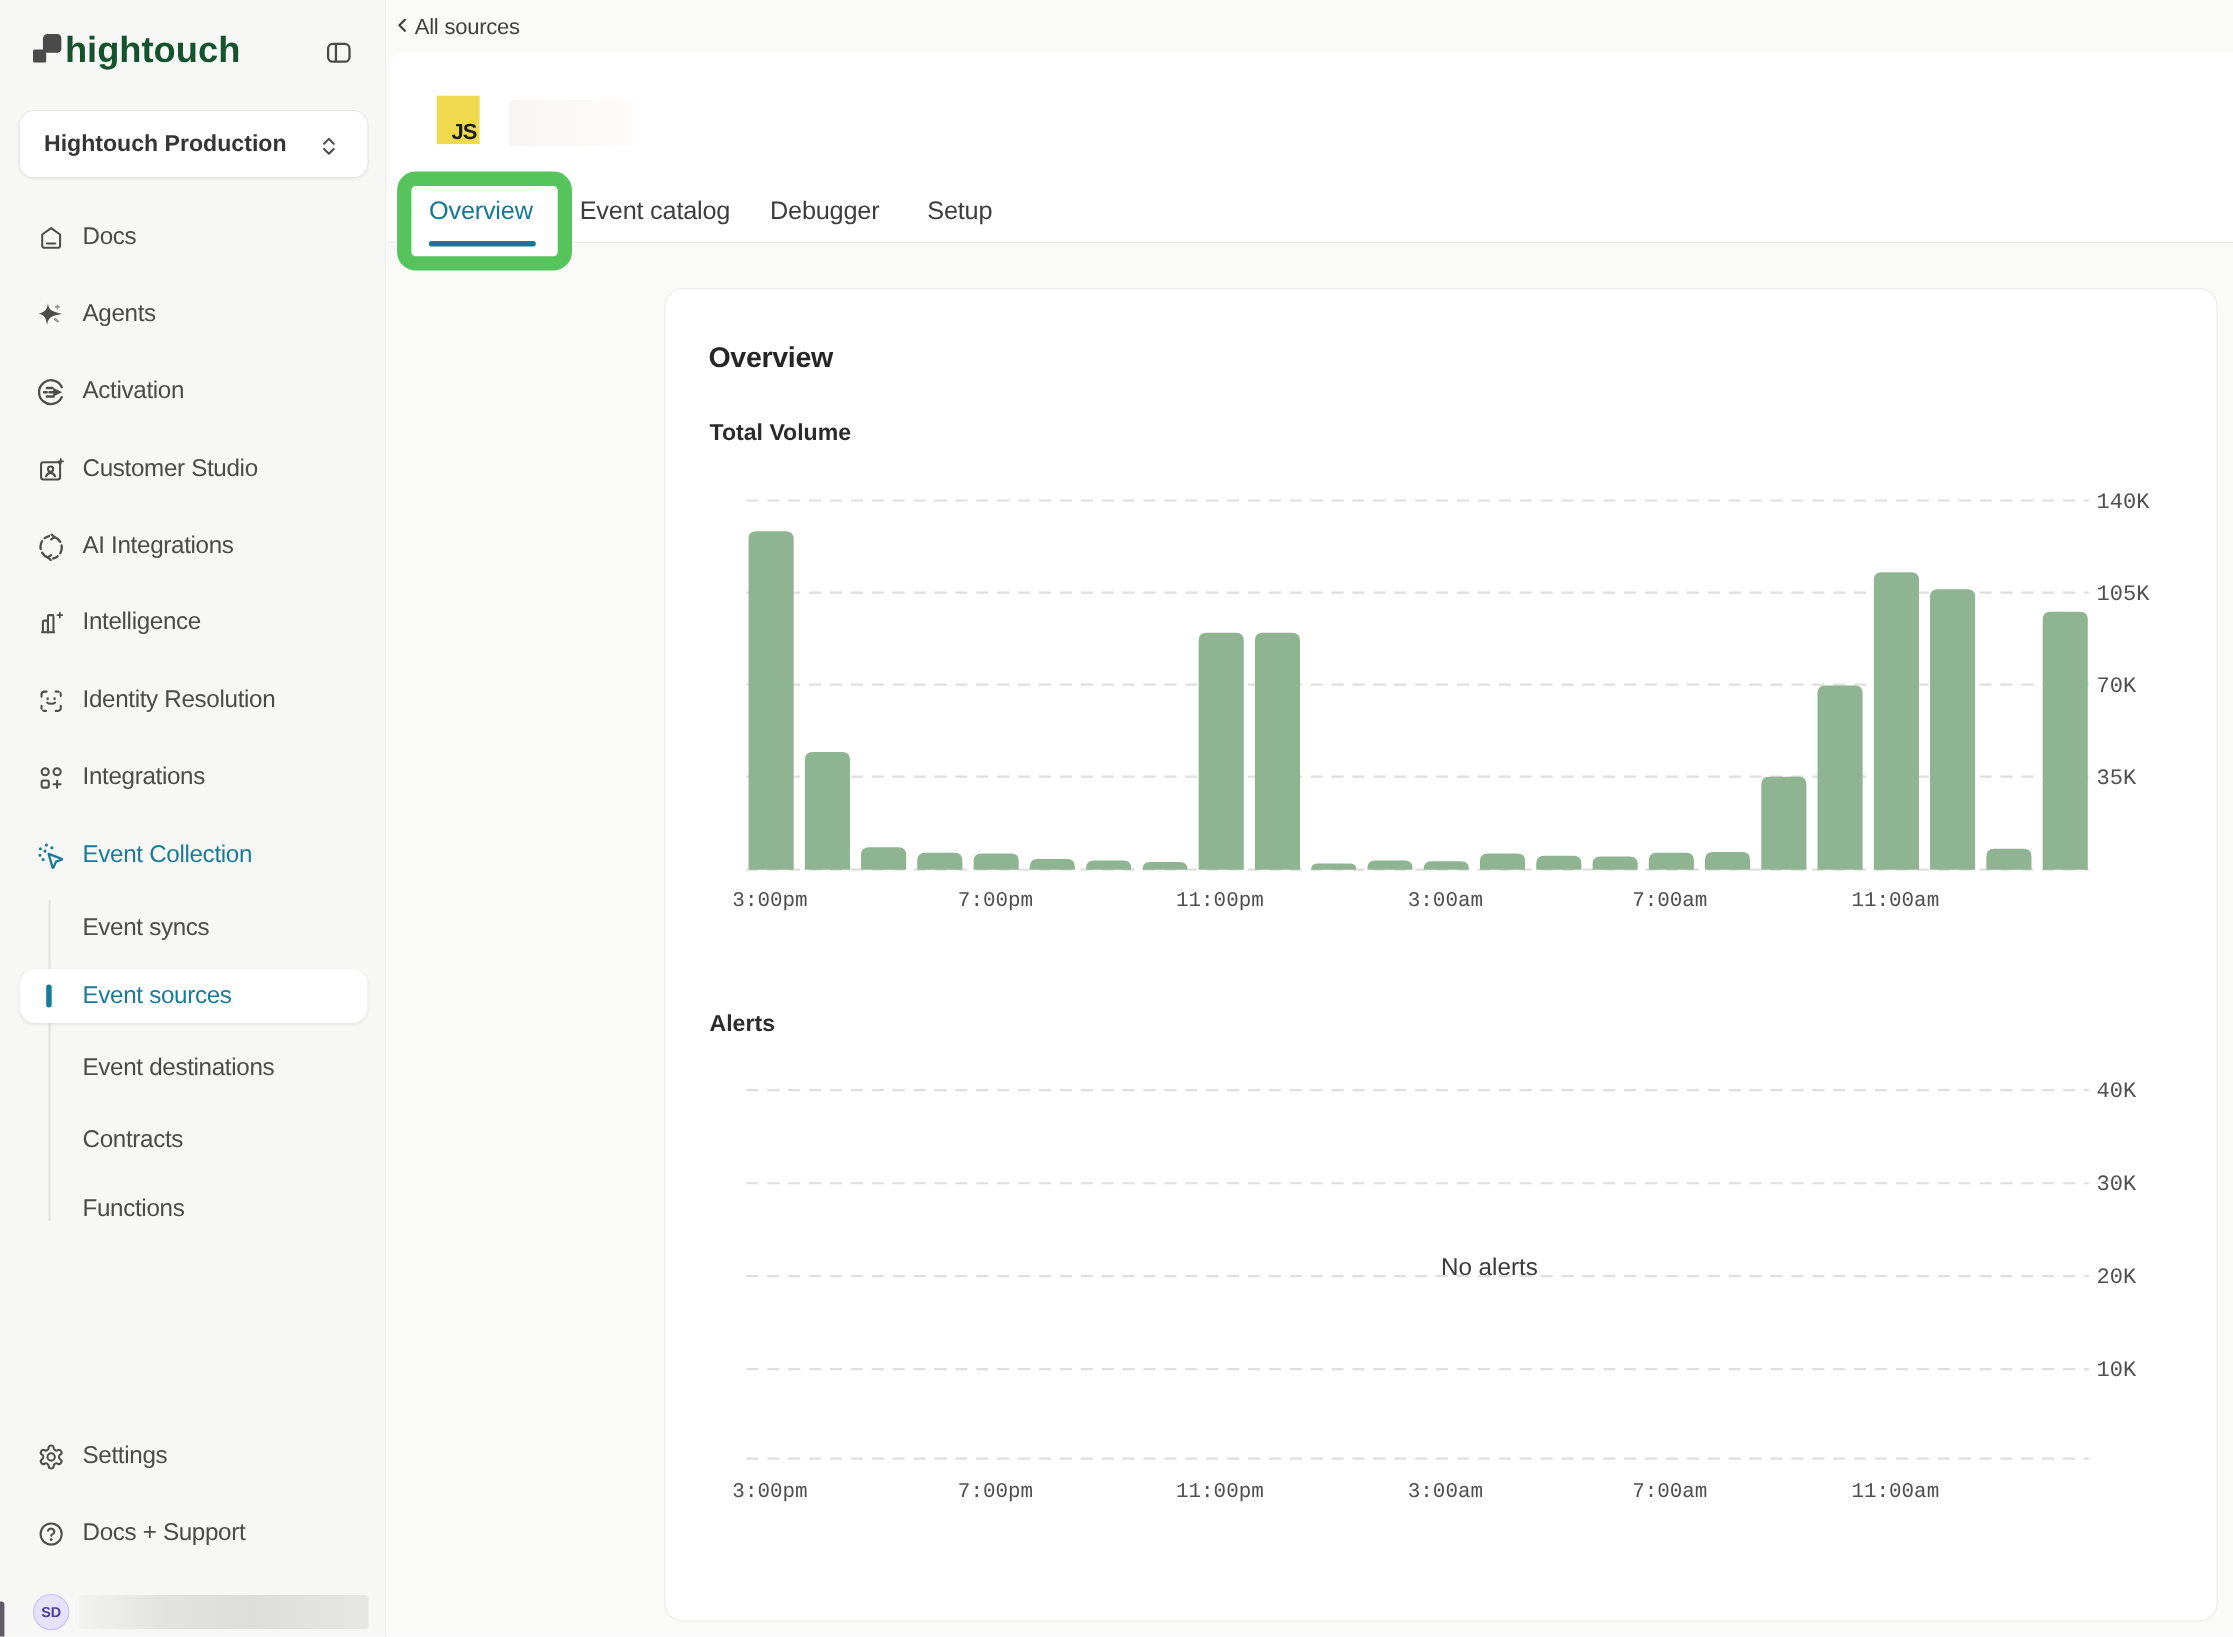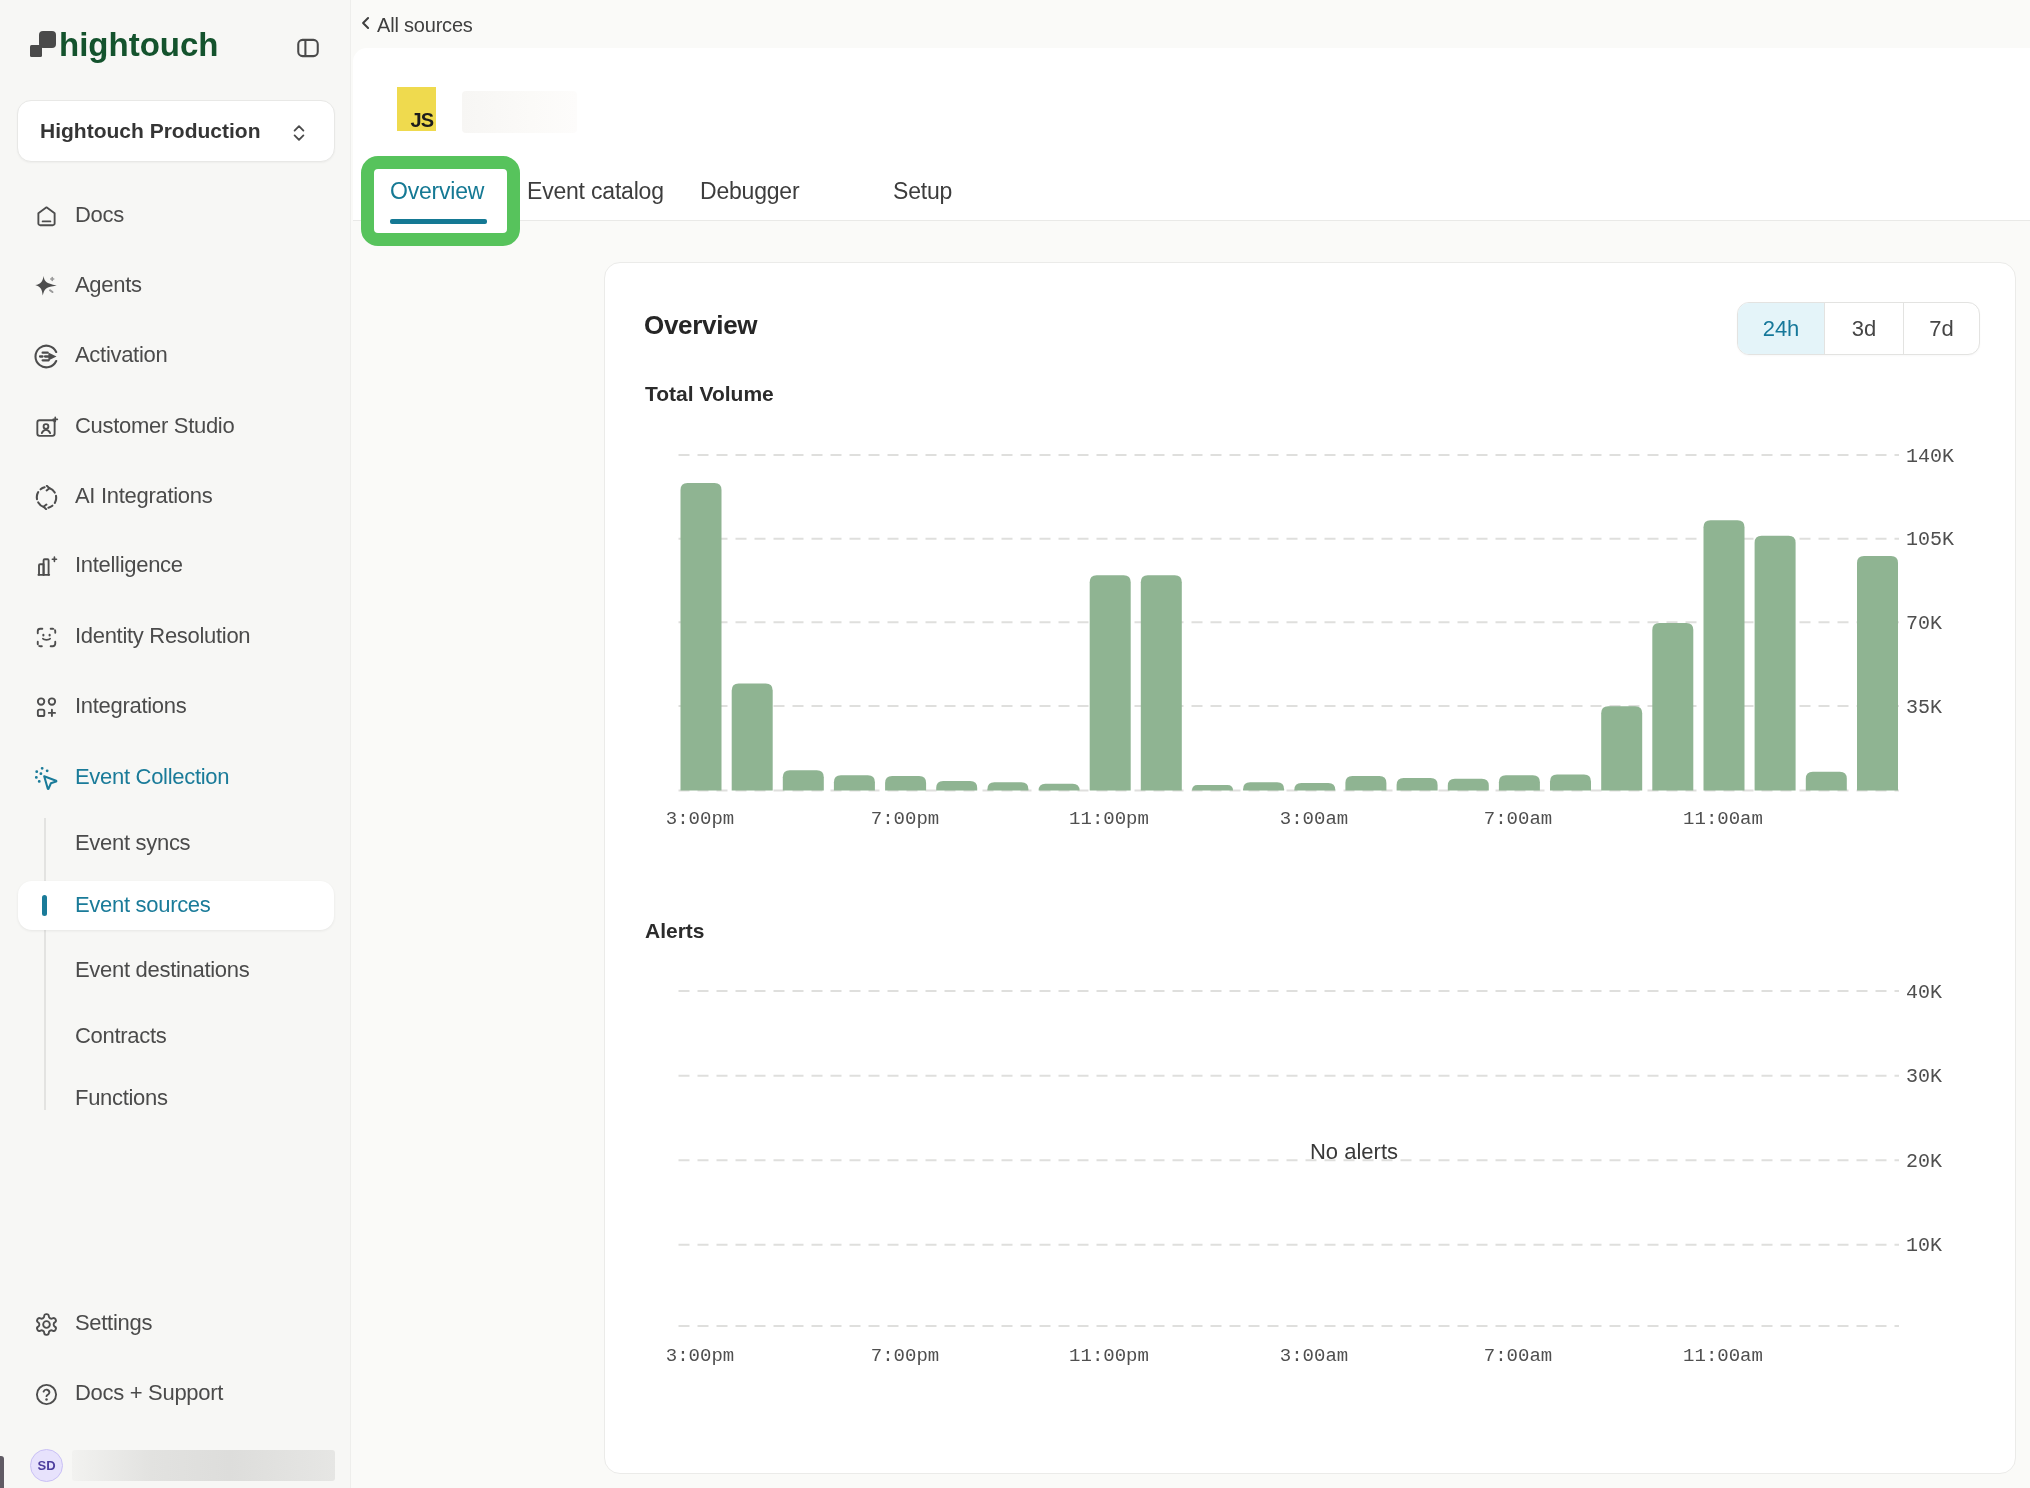--- a/index.html
+++ b/index.html
@@ -178,28 +178,23 @@
 <div id="header"></div>
 <div id="jsicon">
     <span>JS</span>
   </div>
 <div id="titleblur"></div>
 <div id="greenbox"></div>
 <div class="tab" id="tabov" style="left:390px">Overview</div>
 <div id="underline"></div>
 <div class="tab" style="left:527px">Event catalog</div>
 <div class="tab" style="left:700px">Debugger</div>
-<div class="tab" style="left:893px">Setup</div>
+<div class="tab" style="left:843px">Setup</div>
 <div id="card">
 <h1>Overview</h1>
-<div id="seg">
-      <div class="c1">24h</div>
-      <div class="c2">3d</div>
-      <div class="c3">7d</div>
-    </div>
 <div id="tvol">Total Volume</div>
 <div id="alerth">Alerts</div>
 <div id="noalerts">No alerts</div>
 <svg width="1406" height="1210" viewBox="0 0 1406 1210" style="position:absolute;left:4px;top:0">
       <line x1="69.5" y1="192" x2="1290" y2="192" stroke="#dfdfdd" stroke-width="2" stroke-dasharray="11 8"></line>
       <line x1="69.5" y1="275.7" x2="1290" y2="275.7" stroke="#dfdfdd" stroke-width="2" stroke-dasharray="11 8"></line>
       <line x1="69.5" y1="359.3" x2="1290" y2="359.3" stroke="#dfdfdd" stroke-width="2" stroke-dasharray="11 8"></line>
       <line x1="69.5" y1="443" x2="1290" y2="443" stroke="#dfdfdd" stroke-width="2" stroke-dasharray="11 8"></line>
       <line x1="69.5" y1="527.6" x2="1290" y2="527.6" stroke="#dfdfdd" stroke-width="2" stroke-dasharray="11 8"></line>
       <text x="1297" y="198.5" font-family="&quot;Liberation Mono&quot;,monospace" font-size="20" fill="#4f4f4f">140K</text>

